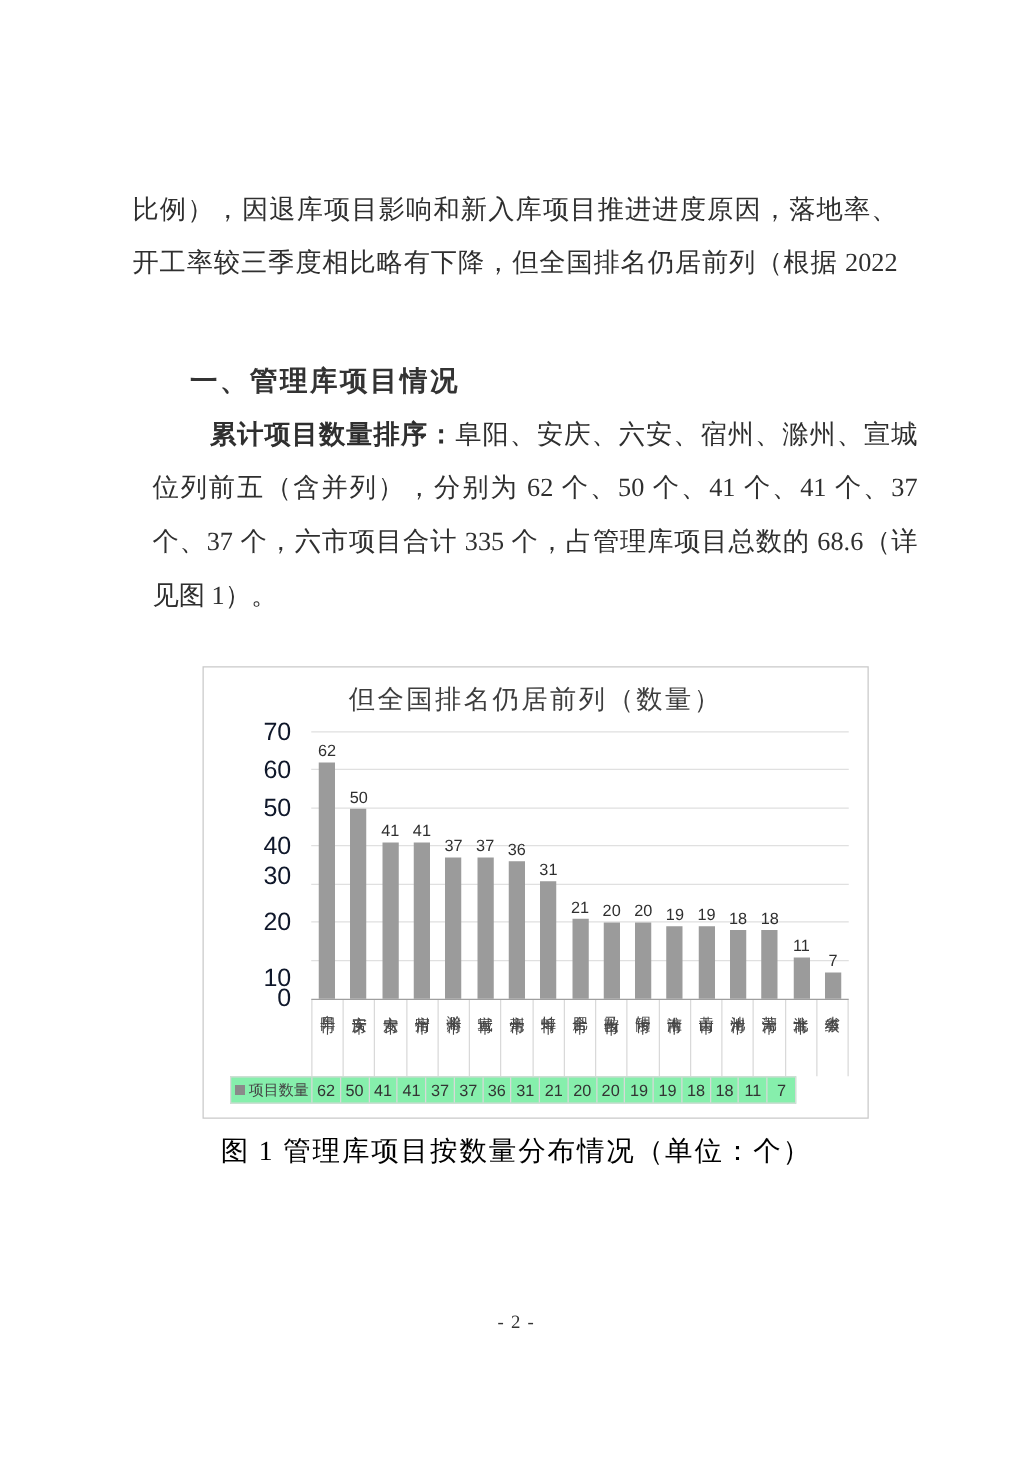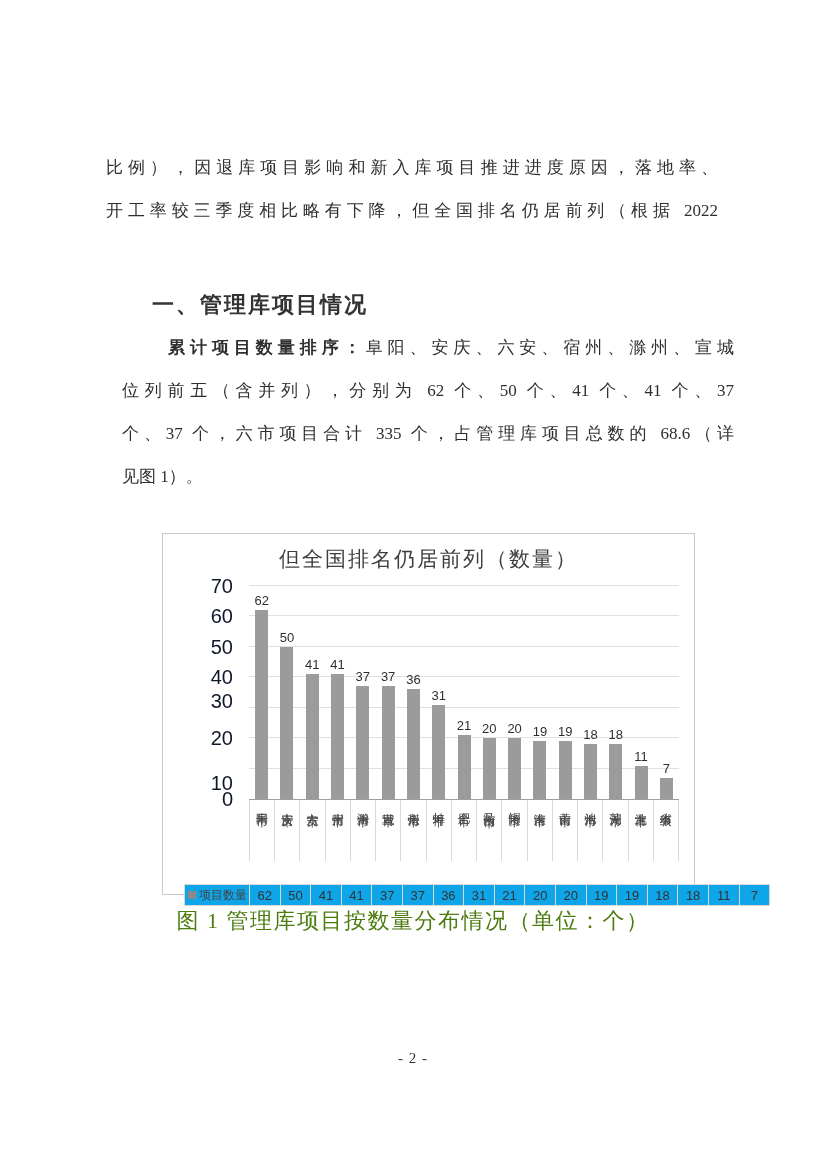--- a/index.html
+++ b/index.html
@@ -1,19 +1,19 @@
 <!DOCTYPE html>
 <html><head>
 <meta charset="utf-8">
 <style>
   html,body{margin:0;padding:0;background:#fff;}
   .page{position:relative;width:826px;height:1168px;background:#ffffff;overflow:hidden;
         font-family:"Liberation Serif","DejaVu Serif",serif;color:#2f2f2f;}
   .block{position:absolute;left:106px;width:612px;}
-  .textline{height:43px;line-height:43px;font-size:17px;white-space:nowrap;}
+  .textline{height:43px;line-height:43px;font-size:21px;white-space:nowrap;}
   .just{text-align:justify;text-align-last:justify;white-space:normal;}
   .lead-bold{font-weight:bold;}
   .heading{position:absolute;left:106px;top:283px;width:612px;height:43px;line-height:43px;
            font-family:"Liberation Sans","DejaVu Sans",sans-serif;font-weight:bold;
            font-size:22px;letter-spacing:2px;color:#333;text-indent:46px;}
   .p2-first{text-indent:46px;}
 
   
   .chart-box{position:absolute;left:162px;top:533px;width:531px;height:360px;
              border:1px solid #c9c9c9;background:#fff;
@@ -29,33 +29,33 @@
   .bar-col{flex:1;display:flex;flex-direction:column;justify-content:flex-end;
            align-items:center;height:100%;position:relative;z-index:2;}
   .bar-value{font-size:13px;color:#2f2f2f;margin-bottom:2px;line-height:14px;}
   .bar{width:13px;}
   .x-axis-labels{position:absolute;left:86px;top:266px;width:430px;height:61px;display:flex;}
   .xcell{flex:1;border-left:1px solid #d9d9d9;display:flex;justify-content:center;
          padding-top:3px;box-sizing:border-box;}
   .xcell:last-child{border-right:1px solid #d9d9d9;}
   .vtext{writing-mode:vertical-rl;text-orientation:upright;font-size:12px;
          letter-spacing:1px;color:#454545;line-height:14px;}
-  .table-row{position:absolute;left:21px;top:327px;width:586px;height:22px;display:flex;
-             border:1px solid #d9d9d9;box-sizing:border-box;background:#0ea5e9;margin-top:23px;}
+  .table-row{position:absolute;left:21px;top:327px;width:453px;height:22px;display:flex;
+             border:1px solid #d9d9d9;box-sizing:border-box;background:#86efac;}
   .legend-cell{width:65px;min-width:65px;border-right:1px solid #d9d9d9;display:flex;
                align-items:center;gap:3px;padding-left:3px;box-sizing:border-box;
                font-size:12px;color:#454545;white-space:nowrap;overflow:hidden;}
   .swatch{width:8px;height:8px;background:#8a8a8a;display:inline-block;flex:none;}
   .table-values{flex:1;display:flex;}
   .vcell{flex:1;border-right:1px solid #d9d9d9;display:flex;align-items:center;
          justify-content:center;font-size:13px;color:#333;}
   .vcell:last-child{border-right:none;}
 
   .caption{position:absolute;top:906px;left:0;width:826px;text-align:center;
-           font-size:22px;letter-spacing:1.5px;color:#4d7c0f;}
+           font-size:22px;letter-spacing:1.5px;color:#000000;}
   .pageno{position:absolute;top:1050px;left:0;width:826px;text-align:center;
           font-size:15px;letter-spacing:1px;color:#333;}
 </style>
 </head>
 <body>
 
 <div class="page">
 
   <div class="block" style="top:146px;">
     <div class="textline just">比例），因退库项目影响和新入库项目推进进度原因，落地率、</div>

